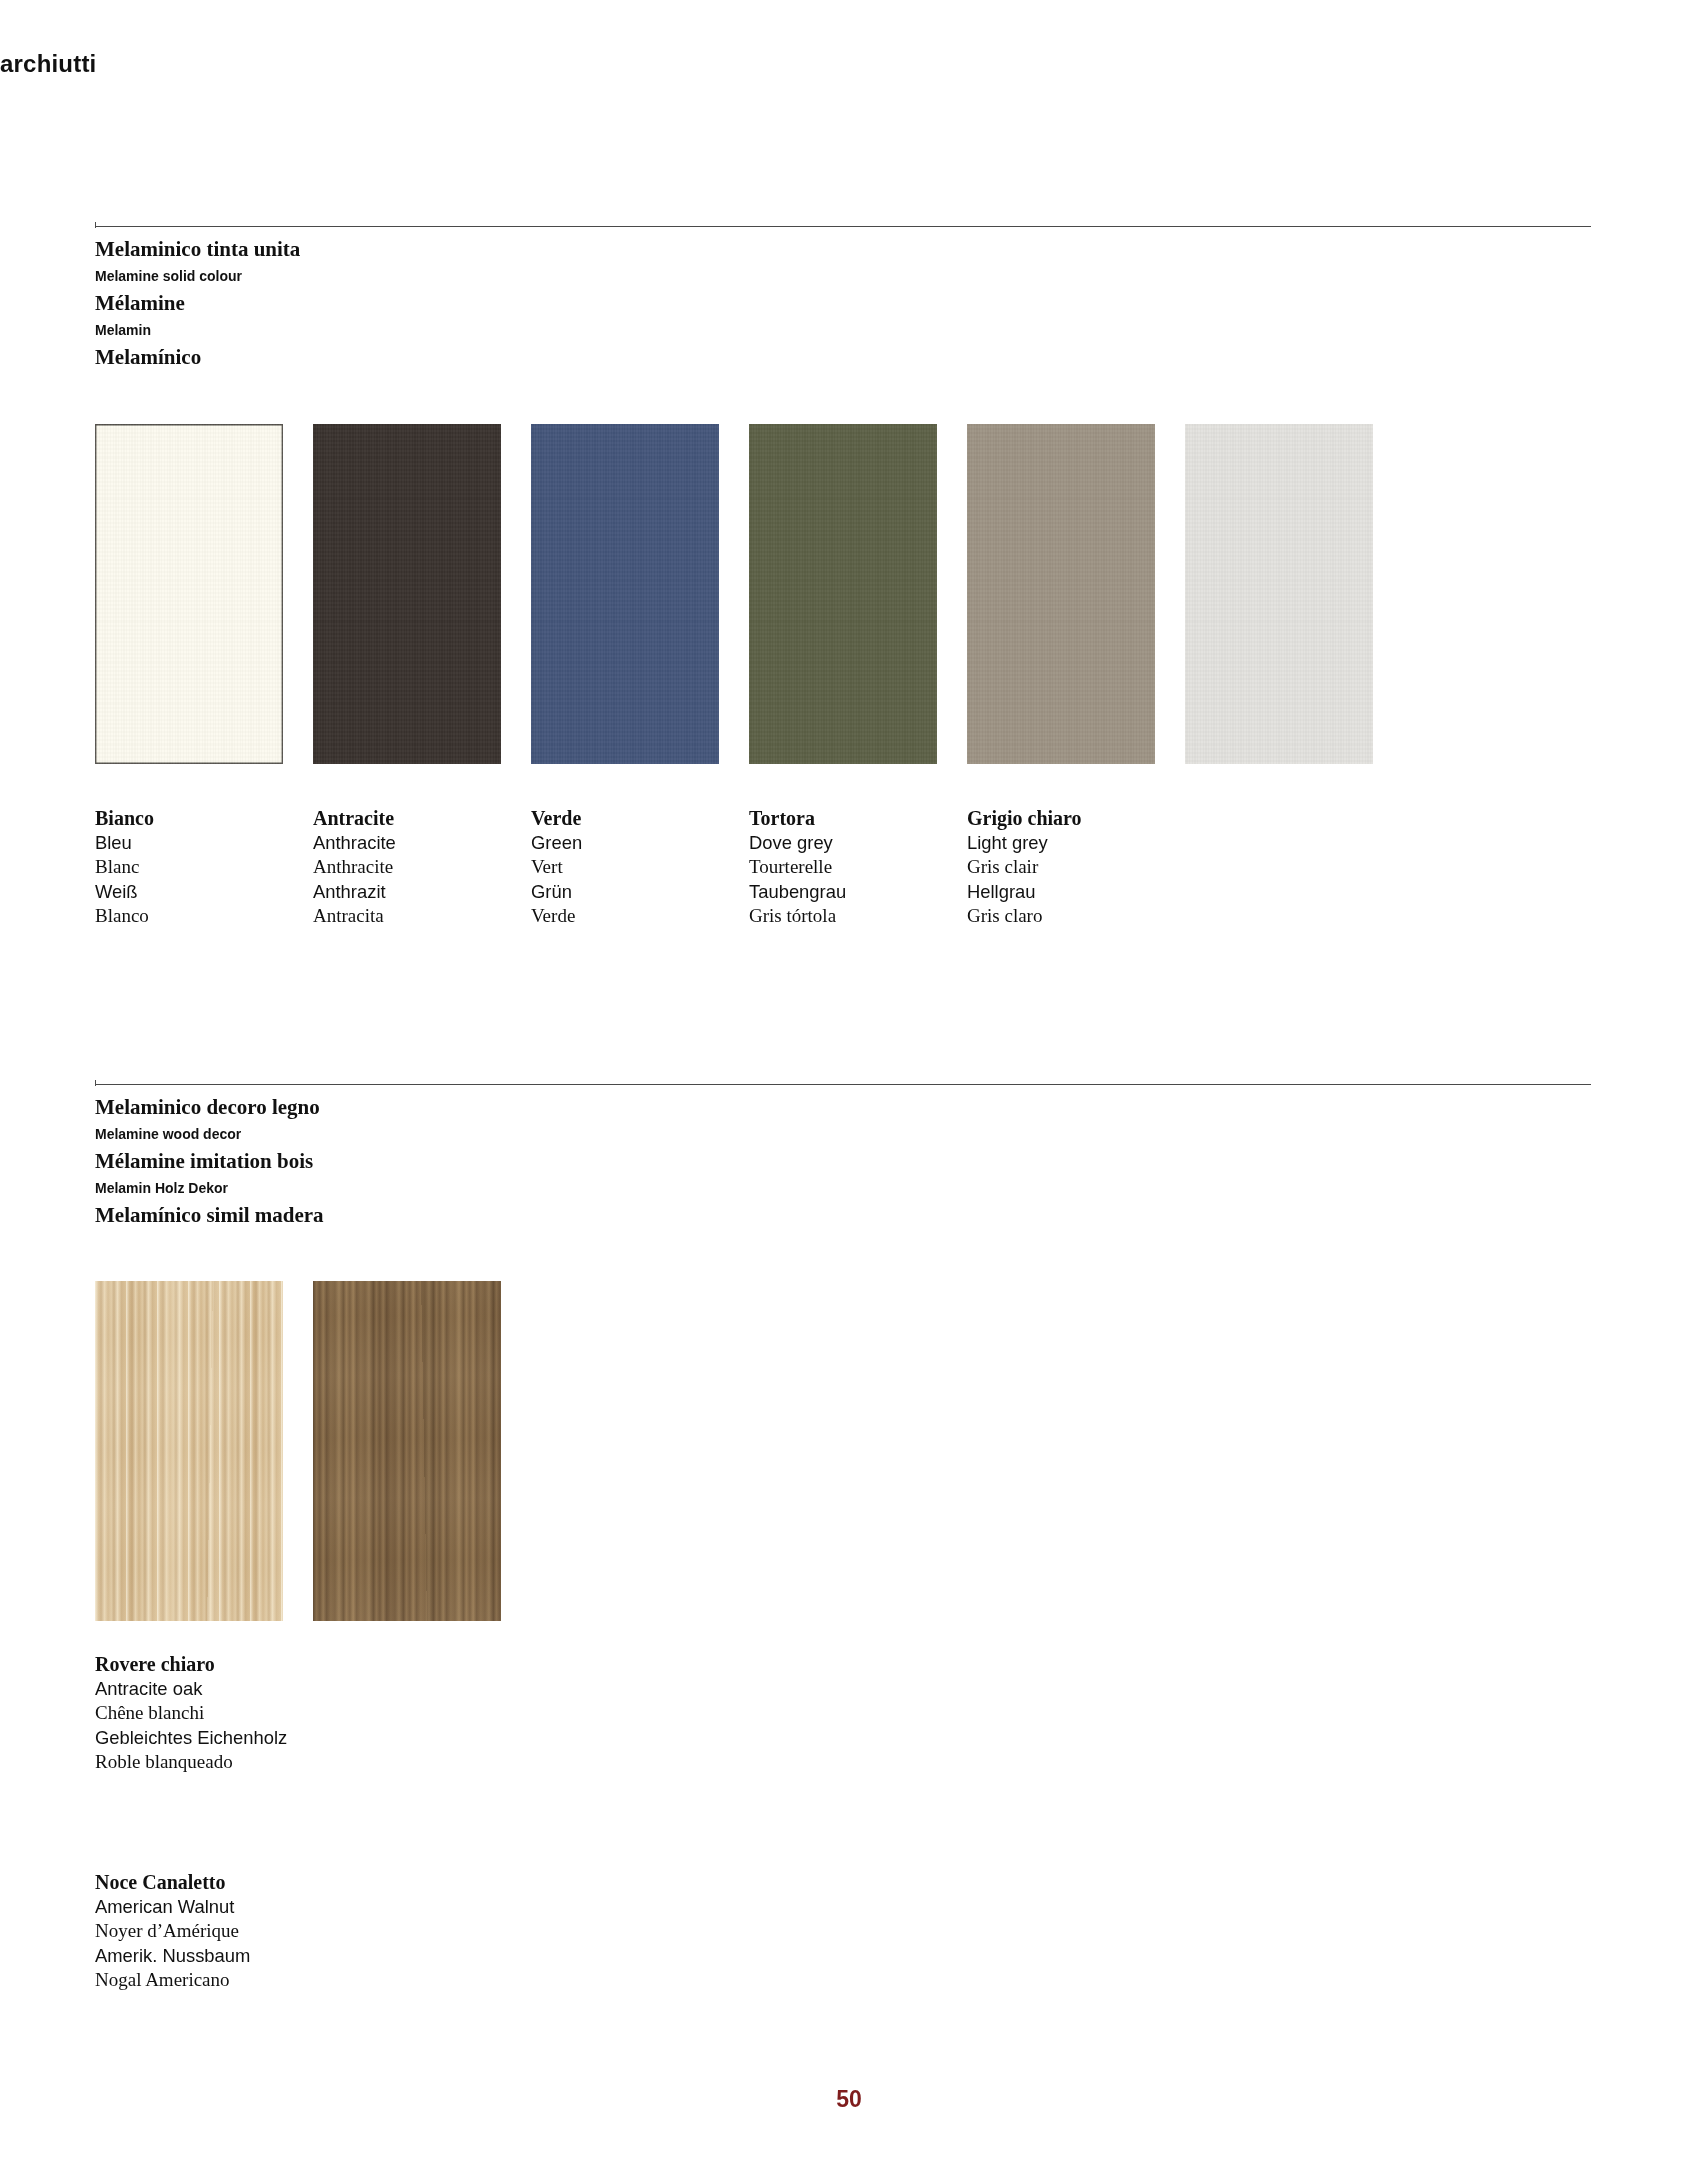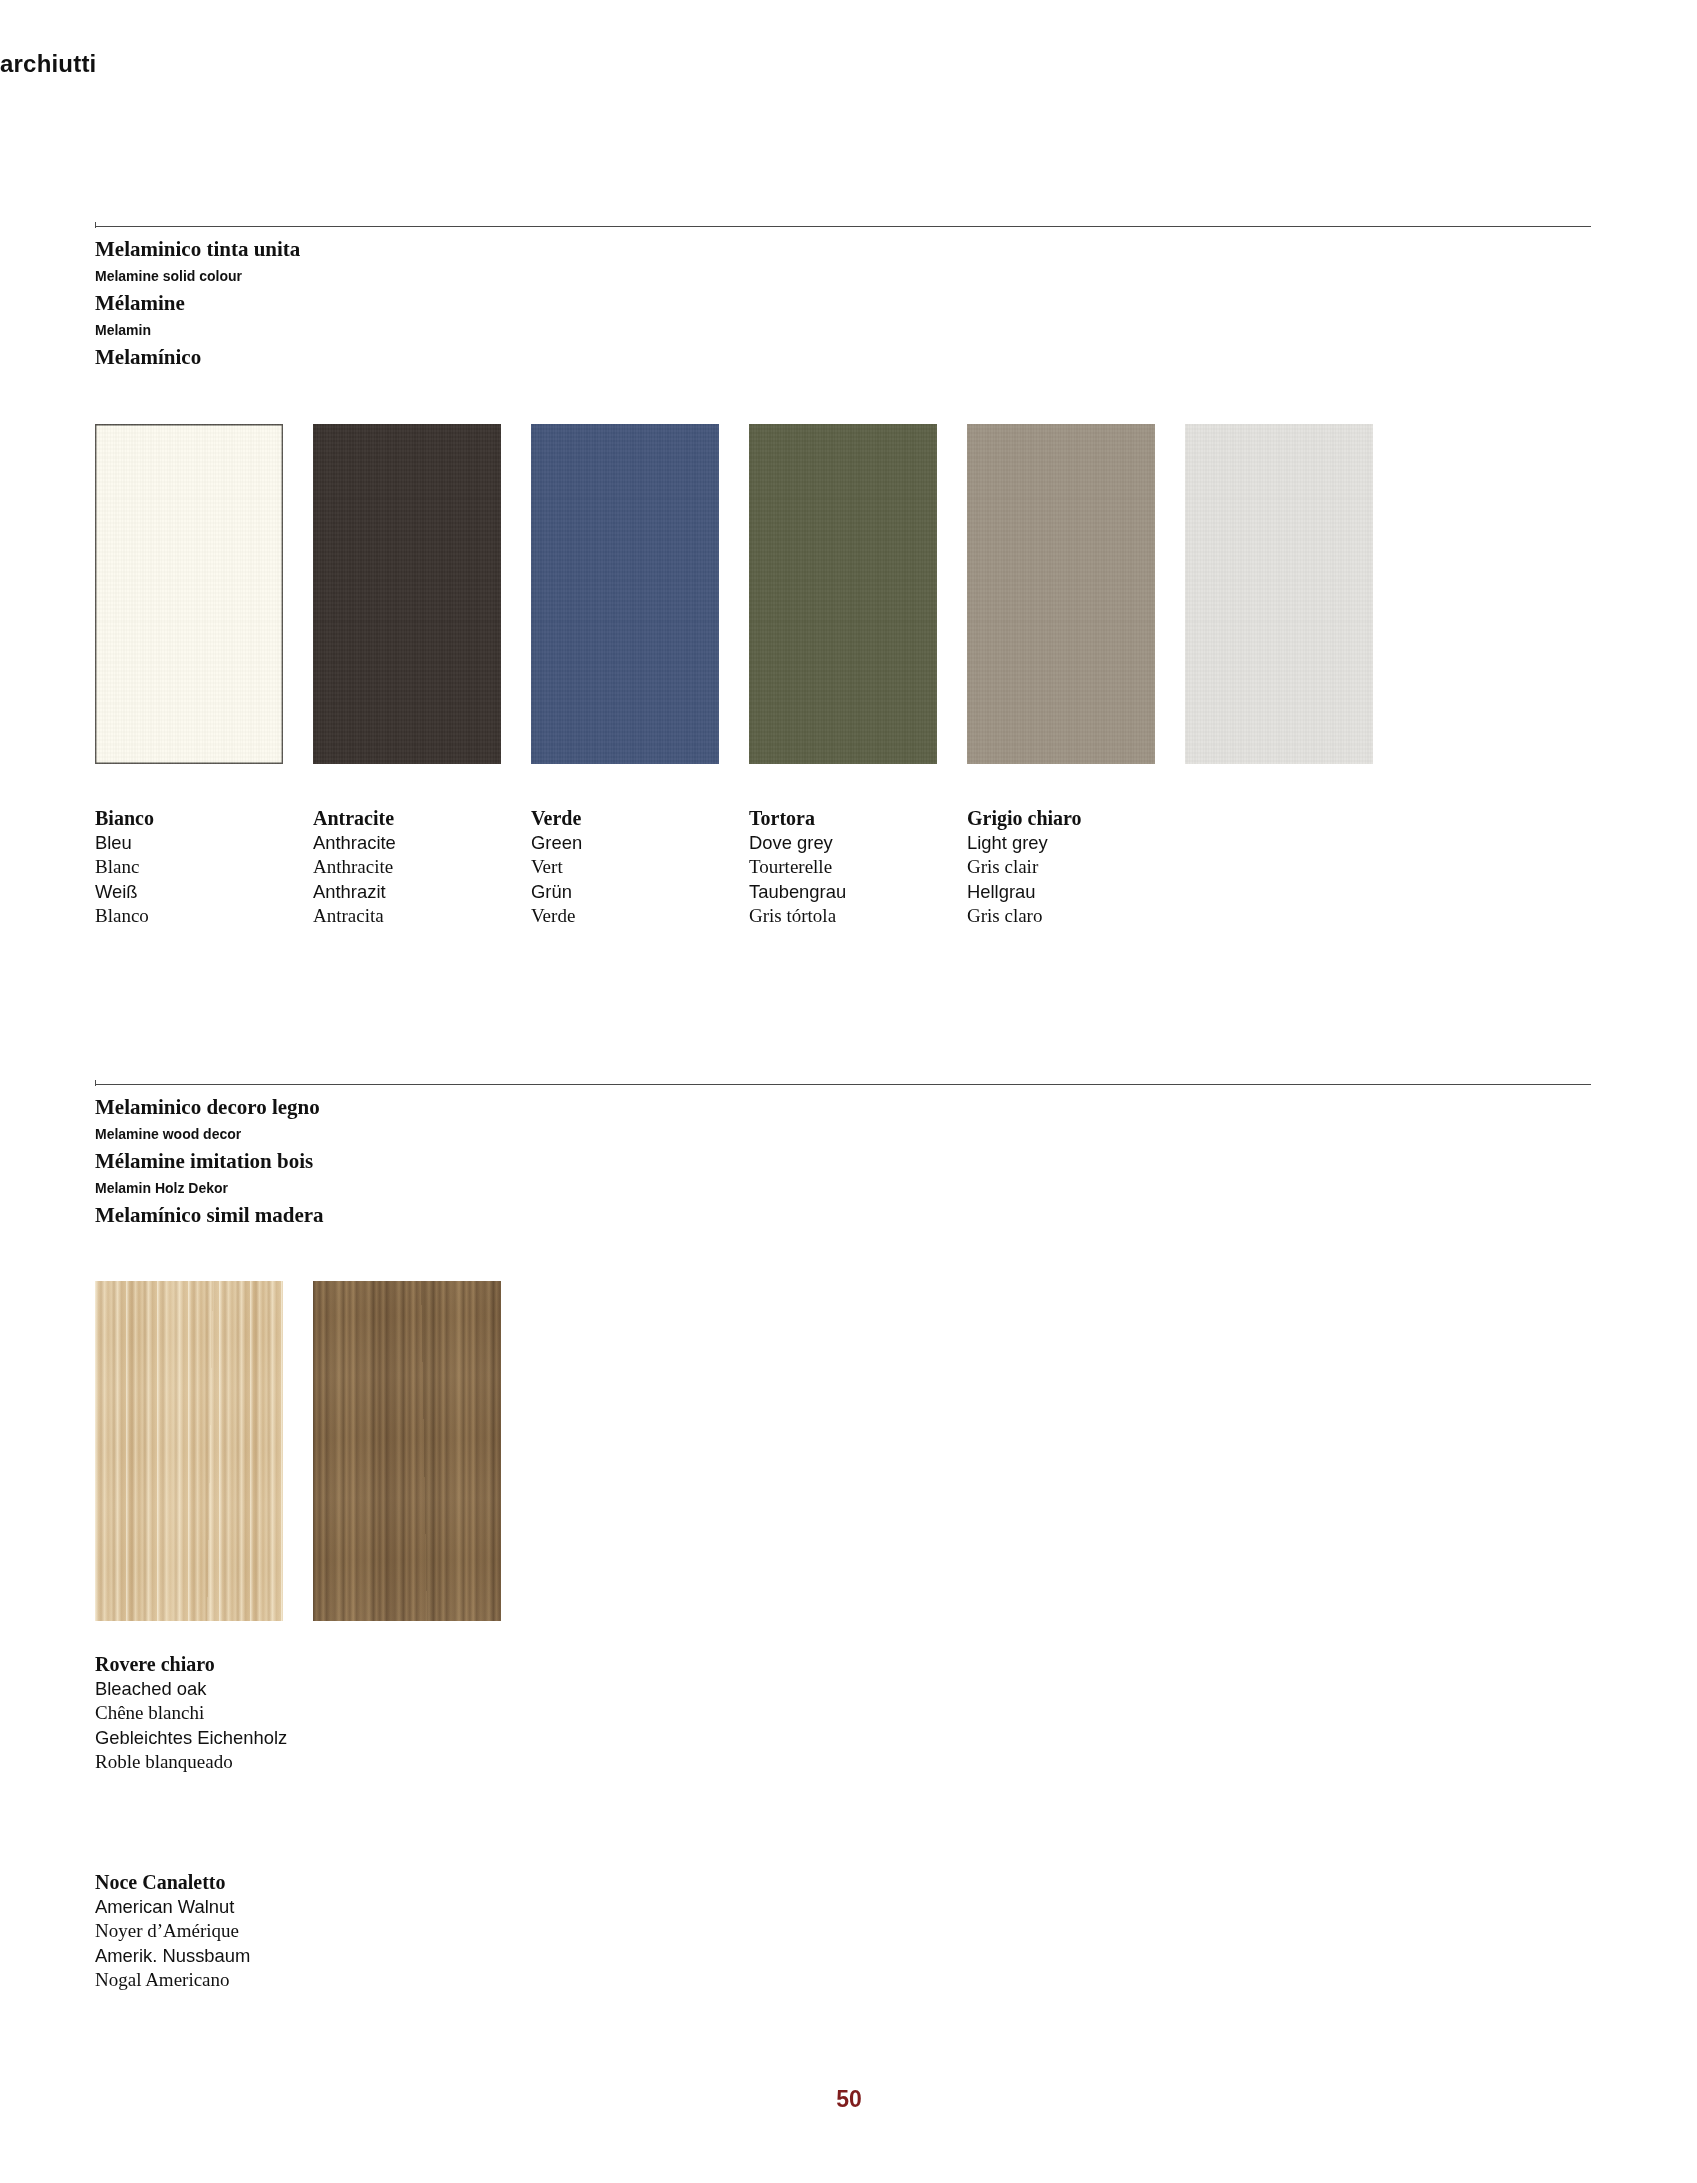--- a/index.html
+++ b/index.html
@@ -330,21 +330,21 @@
       <span class="wood-grain walnut"></span>
     </div>
   </div>
 
 </div>
 
 <div class="label-row label-row-wood">
 
   <div class="label-cell-wide">
     <span class="label-line ll-serif-bold">Rovere chiaro</span>
-    <span class="label-line ll-sans">Bleached oak</span>
+    <span class="label-line ll-sans">Antracite oak</span>
     <span class="label-line ll-serif">Chêne blanchi</span>
     <span class="label-line ll-sans">Gebleichtes Eichenholz</span>
     <span class="label-line ll-serif">Roble blanqueado</span>
   </div>
 
   <div class="label-cell-wide">
     <span class="label-line ll-serif-bold">Noce Canaletto</span>
     <span class="label-line ll-sans">American Walnut</span>
     <span class="label-line ll-serif">Noyer d’Amérique</span>
     <span class="label-line ll-sans">Amerik. Nussbaum</span>

